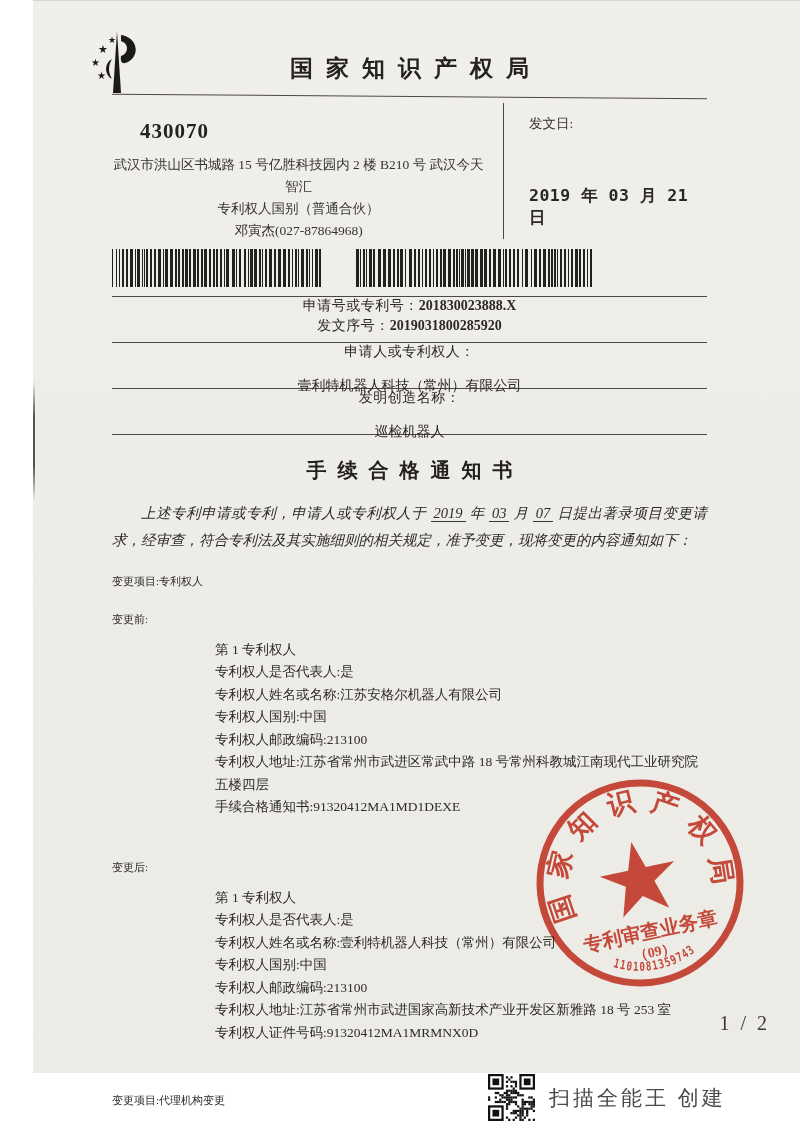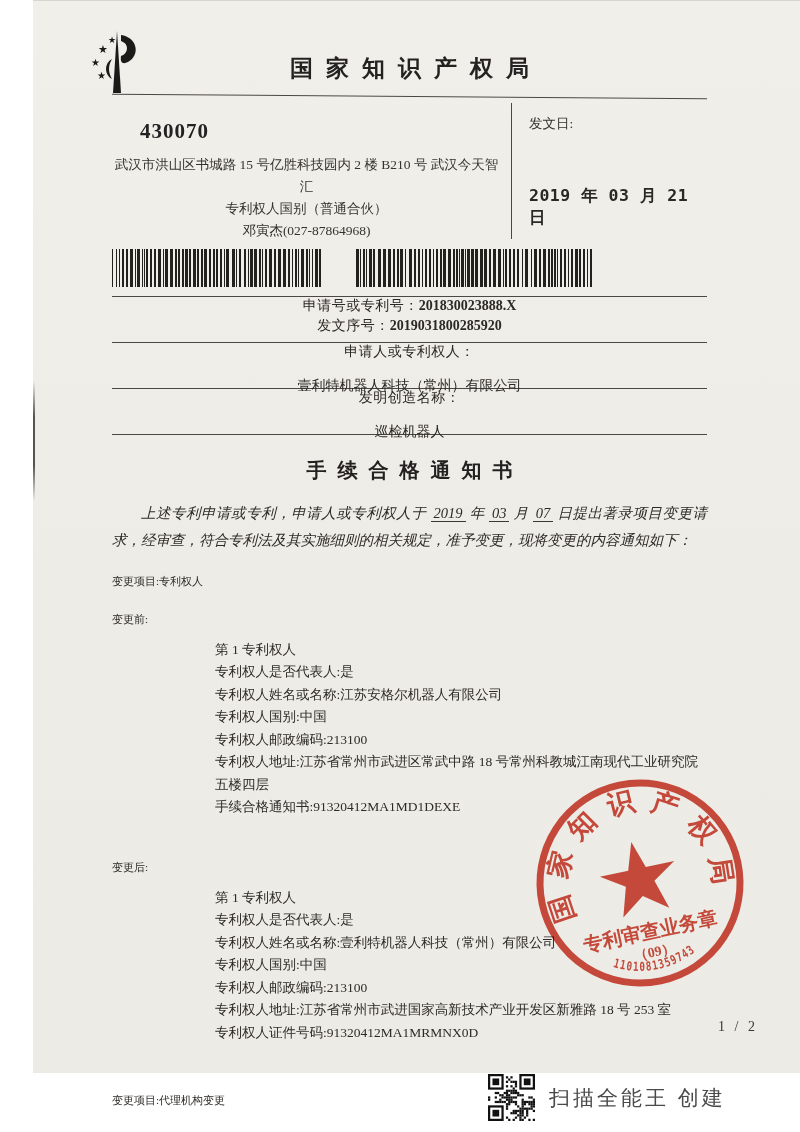--- a/index.html
+++ b/index.html
@@ -19,21 +19,21 @@
 
   .inner{position:relative;margin:0 93px 0 79px;}
 
   
   .logo{position:absolute;left:55px;top:28px;width:56px;height:74px;}
   .agency{padding-top:52px;text-align:center;font-size:23px;font-weight:600;
           letter-spacing:13px;text-indent:13px;color:#242220;}
   .header-rule{margin-top:12px;height:1px;background:#4a4846;transform:rotate(.45deg);}
 
   
-  .dispatch{display:flex;height:142px;}
+  .dispatch{display:flex;height:142px;gap:8px;}
   .dispatch .left{flex:1 1 auto;padding-right:10px;}
   .dispatch .vline{width:1px;background:#4a4846;margin-top:6px;}
   .dispatch .right{flex:0 0 178px;padding-left:17px;}
   .postcode{margin:22px 0 10px 28px;font-size:21px;font-weight:bold;letter-spacing:1px;color:#222;}
   .addr{line-height:22px;font-size:13.5px;text-align:center;color:#35332f;}
   .datelabel{margin-top:18px;font-size:13.5px;color:#35332f;}
   .dateval{margin-top:52px;font-family:"DejaVu Sans Mono",monospace;font-size:16.5px;
            font-weight:600;letter-spacing:.5px;color:#2a2825;}
 
   
@@ -55,21 +55,21 @@
          text-indent:2em;color:#2d2b28;font-style:italic;}
   .u{border-bottom:1px solid #3a3834;padding:0 3px;}
 
   .chg-label{margin-top:14px;font-size:11px;line-height:24px;color:#2d2b28;}
   .chg-block{margin-left:103px;font-size:13.5px;line-height:22.5px;color:#2d2b28;}
   .gap-s{height:8px;} .gap-m{height:22px;} .gap-l{height:30px;}
 
   
   .seal{position:absolute;left:464px;top:739px;width:286px;height:286px;
         mix-blend-mode:multiply;opacity:.92;}
-  .pageno{position:absolute;right:42px;bottom:38px;font-size:14px;letter-spacing:3px;color:#3a3835;}
+  .pageno{position:absolute;right:30px;bottom:38px;font-size:20px;letter-spacing:3px;color:#3a3835;}
 
   
   .scanmark{position:absolute;left:488px;top:1074px;display:flex;align-items:center;gap:14px;}
   .scanmark svg{display:block;}
   .scantext{font-family:"Liberation Sans",sans-serif;font-size:21px;color:#4a4a4a;
             letter-spacing:3px;}
 </style>
 </head>
 <body>
 

